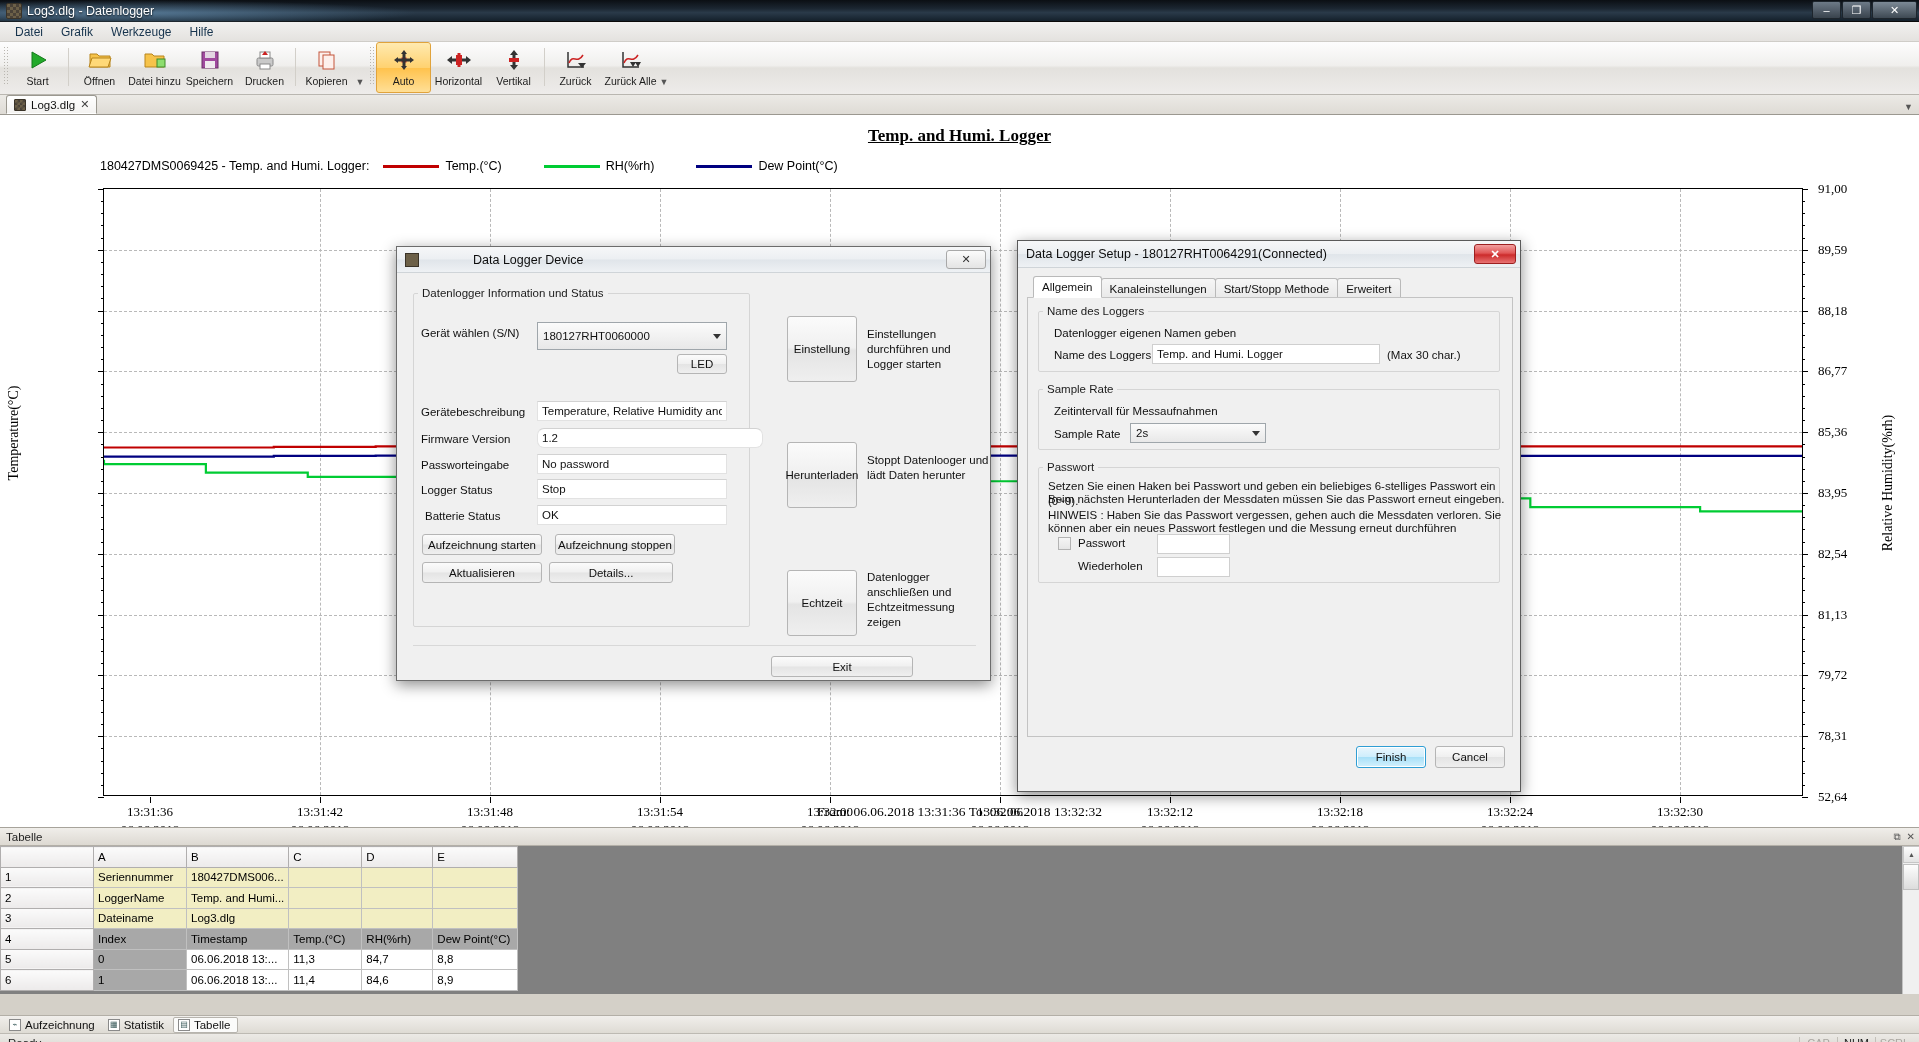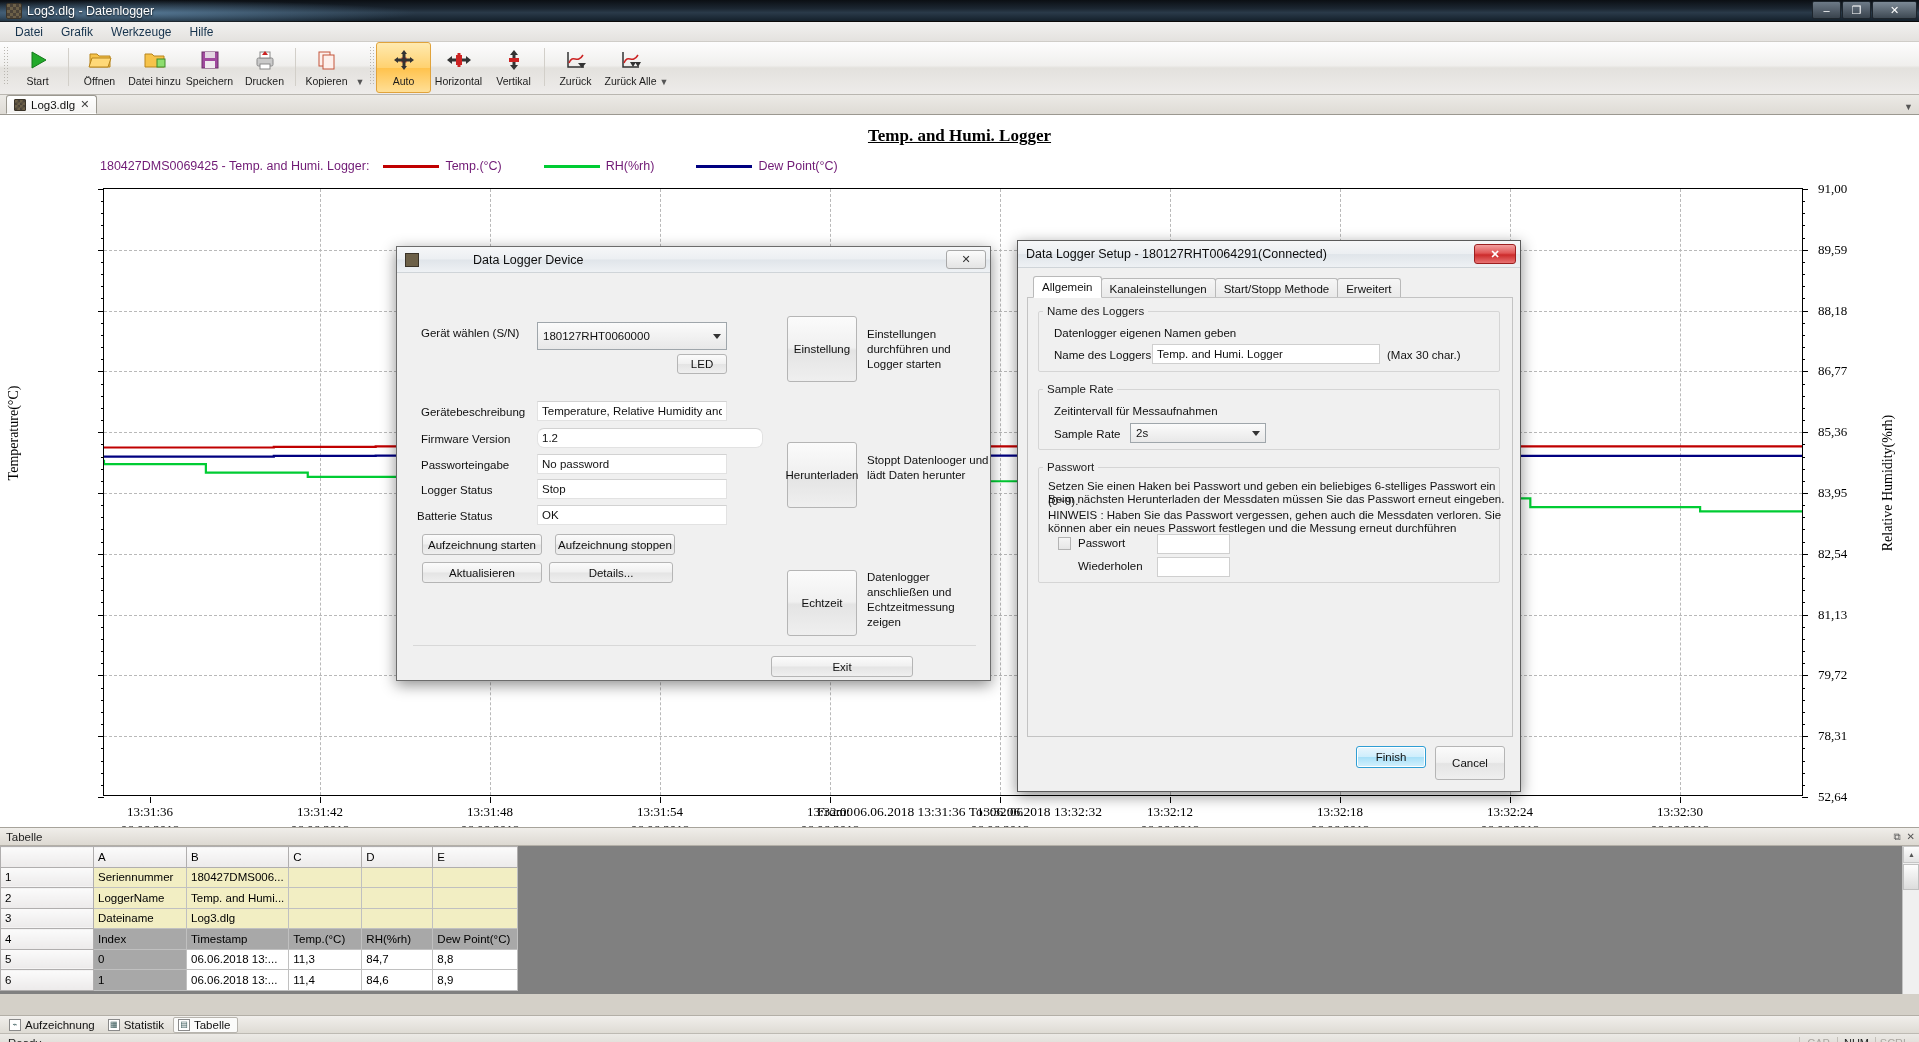--- a/index.html
+++ b/index.html
@@ -101,21 +101,21 @@
   
   #chartpane{
     position:absolute; left:0; top:115px; width:1919px; height:712px;
     background:#ffffff; overflow:hidden;
   }
   #chart-title{
     text-align:center; font-size:17px; font-weight:bold; color:#000;
     text-decoration:underline; margin-top:11px; font-family:"Liberation Serif", serif;
   }
   #legend{
-    position:absolute; left:100px; top:44px; display:flex; align-items:center; font-size:12.5px; color:#701a75;
+    position:absolute; left:100px; top:44px; display:flex; align-items:center; font-size:12.5px; color:#000000;
   }
   #legend .lgtxt{ margin-right:14px;}
   #legend .lgi{ display:flex;align-items:center; margin-right:42px;}
   #legend .swatch{ width:56px;height:3px; margin-right:6px;}
 
   
   #plot{
     position:absolute; left:103px; top:73px; width:1700px; height:608px;
     border:1px solid #000; background:#fff;
   }
@@ -752,20 +752,23 @@
 </div>
 
 <div class="dlg" id="dlg-device" style="left:396px; top:246px; width:595px; height:435px;">
   <div class="bar">
     <span class="di" style="width:14px;height:14px;margin-right:6px;background:#6c6048;border:1px solid #3a3328;display:inline-block"></span>
     <span class="t">Data Logger Device</span>
     <span class="xbtn">✕</span>
   </div>
   <div class="body" style="height:408px;">
 
+    <fieldset class="gb" style="left:16px; top:14px; width:337px; height:340px;">
+      <legend>Datenlogger Information und Status</legend>
+    </fieldset>
 
     <div class="lab" style="left:24px; top:54px;">Gerät wählen (S/N)</div>
     <div class="combo" style="left:140px; top:49px; width:190px; height:28px;">
       <span>180127RHT0060000</span>
       <span class="arw"></span>
     </div>
     <div class="btn" style="left:280px; top:81px; width:50px; height:20px;">LED</div>
 
     <div class="lab" style="left:24px; top:133px;">Gerätebeschreibung</div>
     <div class="tfield flat" style="left:140px; top:128px; width:190px; height:20px;">
@@ -780,21 +783,21 @@
     <div class="lab" style="left:24px; top:186px;">Passworteingabe</div>
     <div class="tfield flat" style="left:140px; top:181px; width:190px; height:20px;">
       <span>No password</span>
     </div>
 
     <div class="lab" style="left:24px; top:211px;">Logger Status</div>
     <div class="tfield flat" style="left:140px; top:206px; width:190px; height:20px;">
       <span>Stop</span>
     </div>
 
-    <div class="lab" style="left:20px; top:237px;">Batterie Status</div>
+    <div class="lab" style="left:28px; top:237px;">Batterie Status</div>
     <div class="tfield flat" style="left:140px; top:232px; width:190px; height:20px;">
       <span>OK</span>
     </div>
 
     <div class="btn" style="left:25px; top:261px; width:120px; height:21px;">Aufzeichnung starten</div>
     <div class="btn" style="left:158px; top:261px; width:120px; height:21px;">Aufzeichnung stoppen</div>
     <div class="btn" style="left:25px; top:289px; width:120px; height:21px;">Aktualisieren</div>
     <div class="btn" style="left:152px; top:289px; width:124px; height:21px;">Details...</div>
 
     <div class="btn" style="left:390px; top:43px; width:70px; height:66px;">Einstellung</div>
@@ -860,15 +863,15 @@
       <div class="tfield" style="left:129px; top:236px; width:73px; height:20px;">
         <span></span>
       </div>
       <div class="lab" style="left:50px; top:262px;">Wiederholen</div>
       <div class="tfield" style="left:129px; top:259px; width:73px; height:20px;">
         <span></span>
       </div>
     </div>
 
     <div class="btn primary" style="left:338px; top:478px; width:70px; height:22px;">Finish</div>
-    <div class="btn" style="left:417px; top:478px; width:70px; height:34px;">Cancel</div>
+    <div class="btn" style="left:417px; top:478px; width:70px; height:22px;">Cancel</div>
   </div>
 </div>
 
 </body></html>

